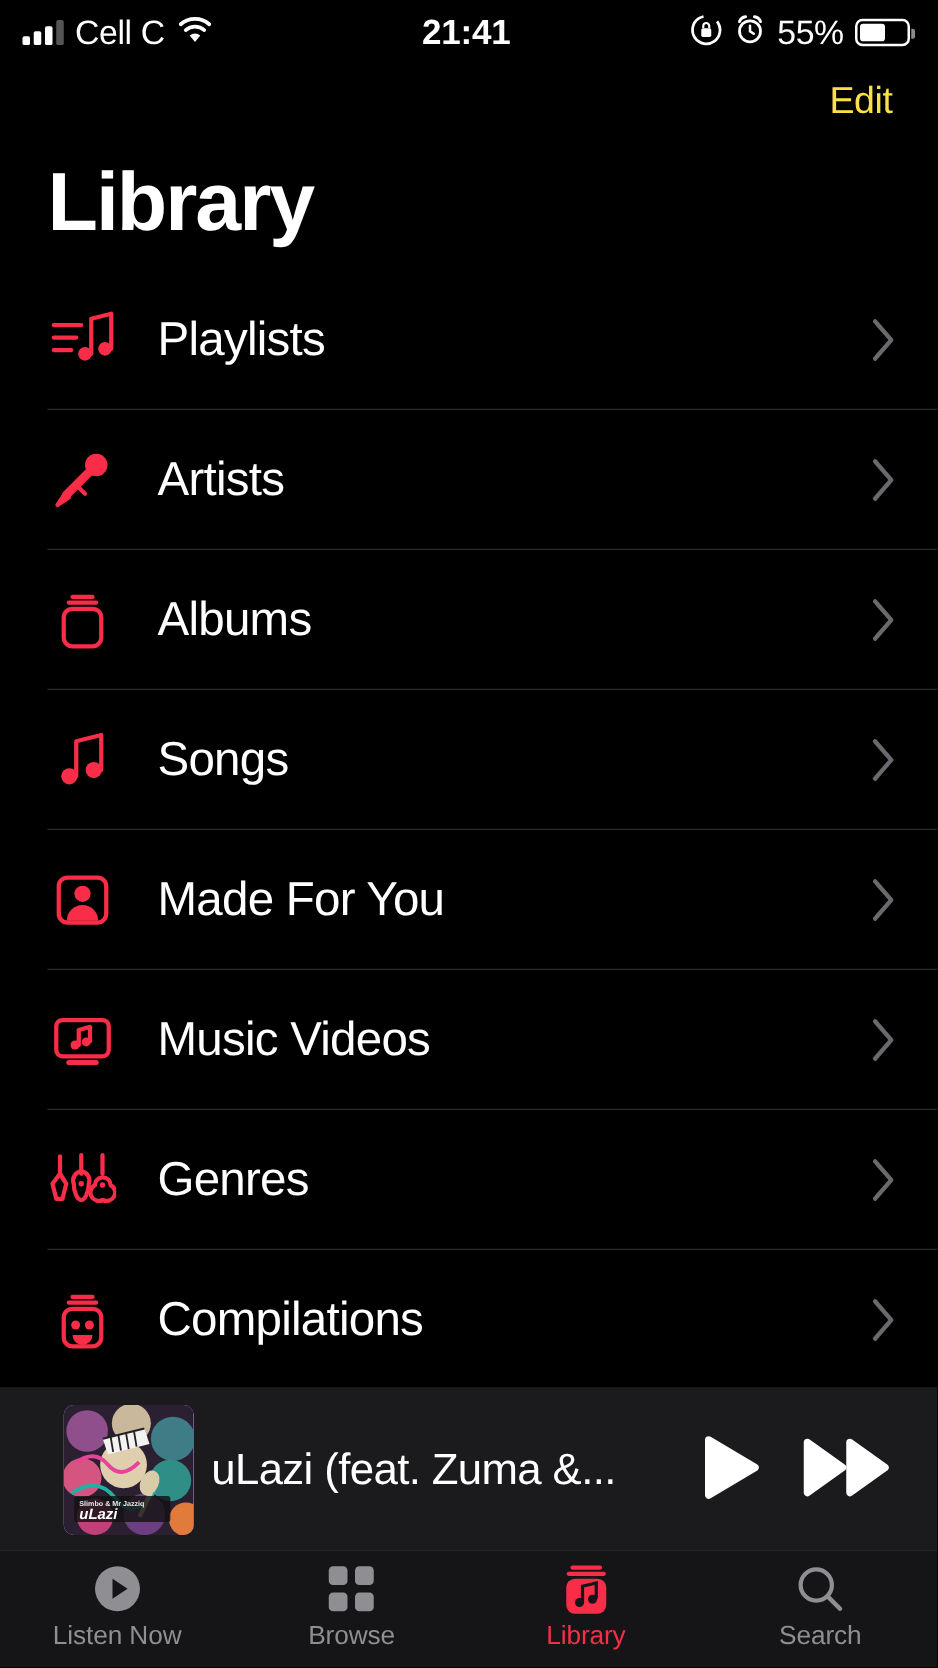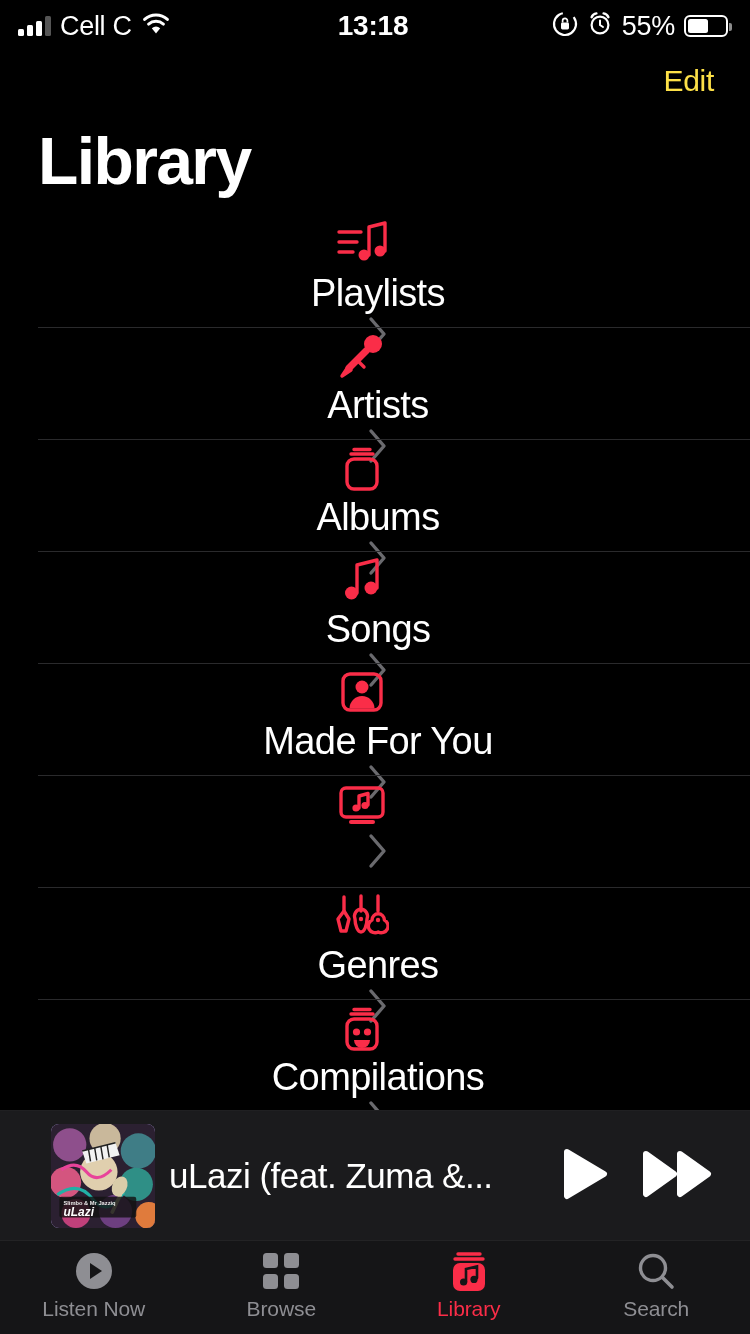--- a/index.html
+++ b/index.html
@@ -69,21 +69,20 @@
   }
 
   
   .list { flex:1 1 auto; overflow:hidden; }
   .row {
     position:relative;
     height:112px;
     display:flex; align-items:center;
     padding-left:38px; padding-right:32px;
     cursor:pointer;
-    flex-direction:column;
   }
   .row::after {
     content:""; position:absolute; left:38px; right:0; bottom:0;
     height:1px; background:#2a2a2c;
   }
   .row-icon {
     width:56px; flex:0 0 56px;
     display:flex; align-items:center; justify-content:center;
     margin-right:32px;
   }
@@ -152,21 +151,21 @@
       <span class="sb-carrier">Cell C</span>
       <span>
         <svg width="30" height="22" viewBox="0 0 30 22">
           <path d="M15 20.5l-4.2-5.2a6.6 6.6 0 018.4 0z" fill="#fff"></path>
           <path d="M3.6 6.4a17 17 0 0122.8 0" stroke="#fff" stroke-width="3" fill="none" stroke-linecap="round"></path>
           <path d="M7.6 11.1a11.4 11.4 0 0114.8 0" stroke="#fff" stroke-width="3" fill="none" stroke-linecap="round"></path>
         </svg>
       </span>
     </div>
     <div class="sb-mid">
-      <span class="sb-time">13:18</span>
+      <span class="sb-time">21:41</span>
     </div>
     <div class="sb-right">
       <span>
         <svg width="26" height="26" viewBox="0 0 26 26">
           <circle cx="13" cy="13" r="11" stroke="#fff" stroke-width="2.2" fill="none" stroke-dasharray="56 12" transform="rotate(-35 13 13)"></circle>
           <rect x="9" y="11.5" width="8" height="7" rx="1.4" fill="#fff"></rect>
           <path d="M10.6 11.5V9.8a2.4 2.4 0 014.8 0v1.7" stroke="#fff" stroke-width="1.7" fill="none"></path>
         </svg>
       </span>
       <span>
@@ -269,20 +268,21 @@
       <div class="row">
         <span class="row-icon">
           <svg width="54" height="54" viewBox="0 0 54 54">
             <rect x="6" y="11" width="42" height="29" rx="5" stroke="#fa2d48" fill="none" stroke-width="3.4" stroke-linecap="round" stroke-linejoin="round"></rect>
             <path d="M16 45h22" stroke="#fa2d48" stroke-width="4" stroke-linecap="round"></path>
             <path d="M24 31V19l9-2.5V28" stroke="#fa2d48" fill="none" stroke-width="3.4" stroke-linecap="round" stroke-linejoin="round"></path>
             <circle cx="21" cy="31" r="3.6" fill="#fa2d48"></circle>
             <circle cx="30" cy="28.5" r="3.6" fill="#fa2d48"></circle>
           </svg>
         </span>
+        <span class="row-label">Music Videos</span>
         <span class="chevron">
           <svg width="22" height="38" viewBox="0 0 22 38">
             <path d="M4 4 L17 19 L4 34" stroke="#6a6a6e" stroke-width="3.4" fill="none" stroke-linecap="round" stroke-linejoin="round"></path>
           </svg>
         </span>
       </div>
       <div class="row">
         <span class="row-icon">
           <svg width="54" height="54" viewBox="0 0 54 54">
             <path d="M9 8v14" stroke="#fa2d48" fill="none" stroke-width="3.4" stroke-linecap="round" stroke-linejoin="round"></path>

